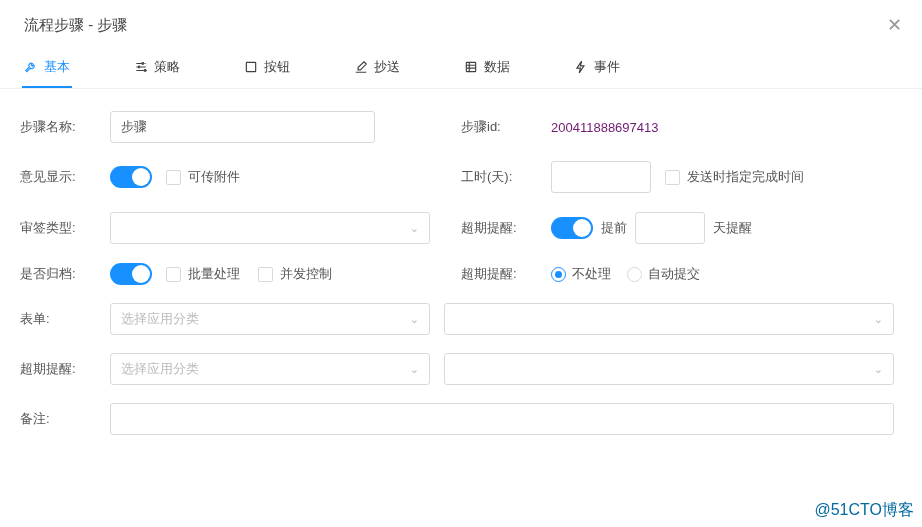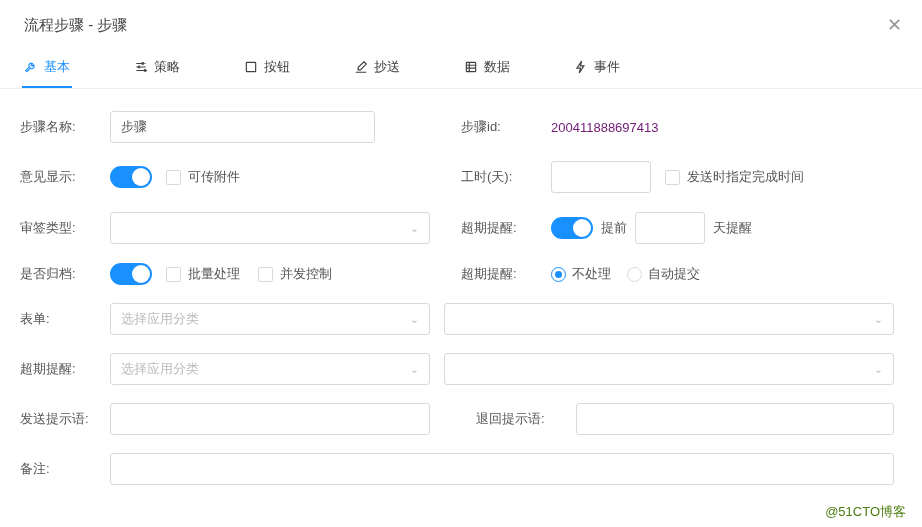--- a/index.html
+++ b/index.html
@@ -30,21 +30,21 @@
 .toggle.on .knob { right: 2px; }
 .checkbox { width: 15px; height: 15px; border: 1px solid #d9d9d9; border-radius: 2px; margin-right: 7px; cursor: pointer; flex-shrink: 0; }
 .cklabel { margin-right: 18px; }
 .radio { width: 15px; height: 15px; border: 1px solid #d9d9d9; border-radius: 50%; margin-right: 6px; cursor: pointer; display: flex; align-items: center; justify-content: center; flex-shrink: 0; }
 .radio.checked { border-color: #1890ff; }
 .radio.checked::after { content: ''; width: 7px; height: 7px; background: #1890ff; border-radius: 50%; }
 .rlabel { margin-right: 16px; }
 .static { color: #701a75; }
 .gap { width: 14px; flex-shrink: 0; }
 .inline-text { margin: 8px 8px; }
-.watermark { position: absolute; right: 16px; bottom: 6px; color: #4d7c0f; font-size: 13px; }
+.watermark { position: absolute; right: 8px; bottom: 6px; color: #0369a1; font-size: 16px; }
 </style>
 </head>
 <body>
 
 <div class="header">
   <div class="title">流程步骤 - 步骤</div>
   <div class="close">✕</div>
 </div>
 
 <div class="tabs">
@@ -181,30 +181,20 @@
         <span class="placeholder">选择应用分类</span>
         <span class="arrow">⌄</span>
       </div>
     <div class="gap"></div>
     <div class="select flex1">
         <span></span>
         <span class="arrow">⌄</span>
       </div>
   </div>
 
-  <div class="row">
-    <div class="left">
-      <span class="label">发送提示语:</span>
-      <input class="input" style="width: 320px;">
-    </div>
-    <div class="right" style="padding-left:30px">
-      <span class="label" style="width:100px">退回提示语:</span>
-      <input class="input" style="flex: 1 1 0%; margin-right: 8px;">
-    </div>
-  </div>
 
   <div class="row">
     <span class="label">备注:</span>
     <input class="input" style="flex: 1 1 0%; margin-right: 8px;">
   </div>
 
 </div>
 
 <div class="watermark">@51CTO博客</div>
 

